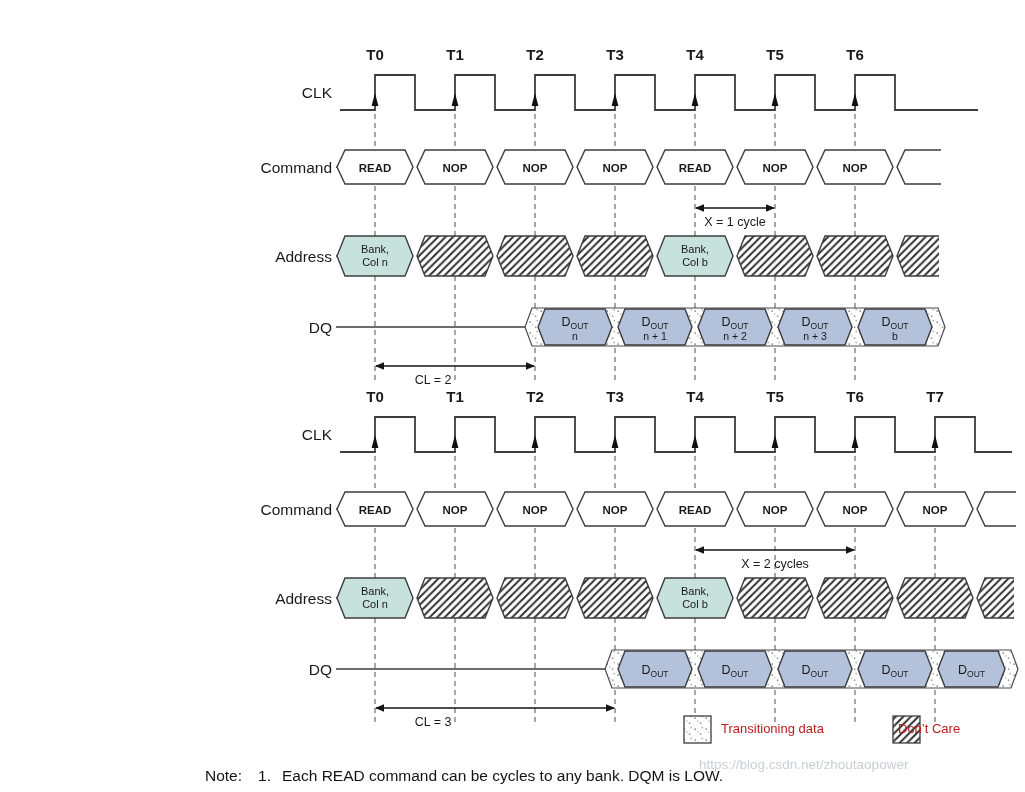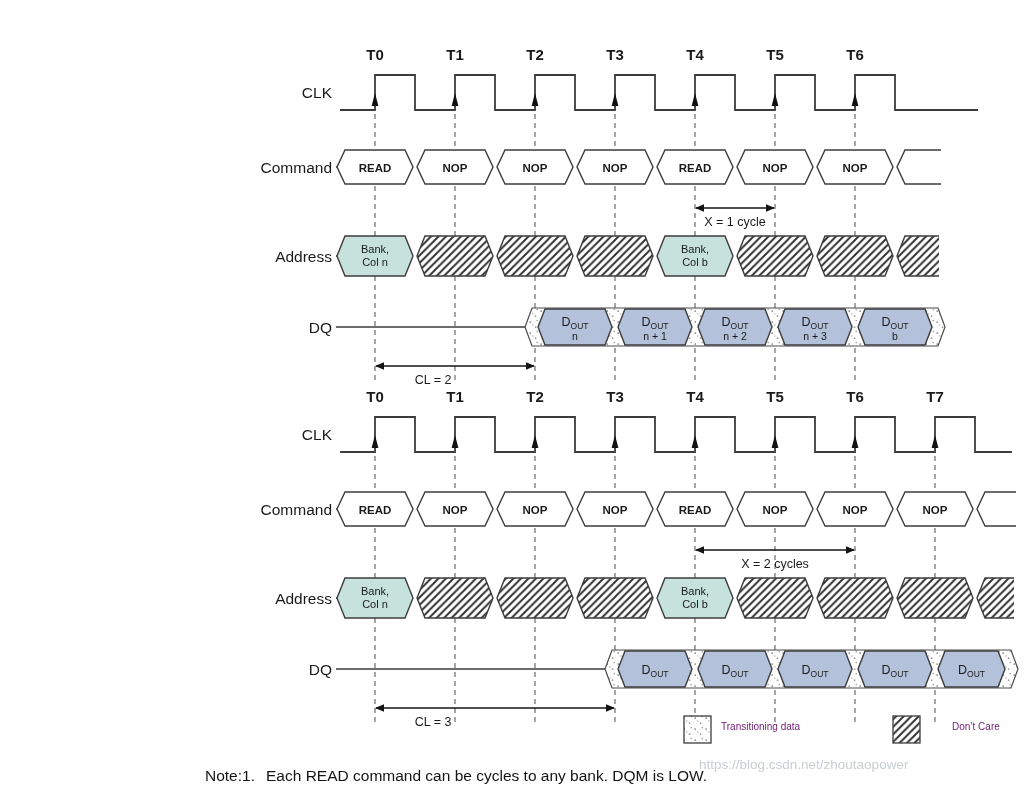--- a/index.html
+++ b/index.html
@@ -1,25 +1,25 @@
 <!DOCTYPE html>
 <html><head>
 <meta charset="utf-8">
 <style>
   html,body{margin:0;padding:0;background:#ffffff;}
   body{font-family:"Liberation Sans",sans-serif;-webkit-font-smoothing:antialiased;}
   #stage{position:relative;width:1025px;height:792px;background:#ffffff;overflow:hidden;}
   #figure-title{position:absolute;left:5px;top:3px;font-size:17.5px;font-weight:700;color:#181840;letter-spacing:.1px;}
   #diagram-svg{position:absolute;left:0;top:0;}
   svg text{font-family:"Liberation Sans",sans-serif;fill:#1a1a1a;}
-  .legend-label{position:absolute;top:721px;font-size:10px;color:#701a75;white-space:nowrap;}
+  .legend-label{position:absolute;top:721px;font-size:13px;color:#b91c1c;white-space:nowrap;}
   #legend-label-transitioning{left:721px;}
-  #legend-label-dontcare{left:952px;}
+  #legend-label-dontcare{left:898px;}
   #note-line{position:absolute;left:205px;top:767px;font-size:15.5px;color:#141414;white-space:nowrap;}
-  #note-line .note-prefix{}
+  #note-line .note-prefix{margin-right:16px;}
   #note-line .note-number{margin-right:11px;}
   #watermark{position:absolute;left:699px;top:757px;font-size:13.5px;color:#c9ced3;white-space:nowrap;text-align:right;}
 </style>
 </head>
 <body>
 
 <div id="stage">
   <svg id="diagram-svg" width="1025" height="792" viewBox="0 0 1025 792">
     <defs>
       <pattern id="p-hatch" patternUnits="userSpaceOnUse" width="7.5" height="7.5">

